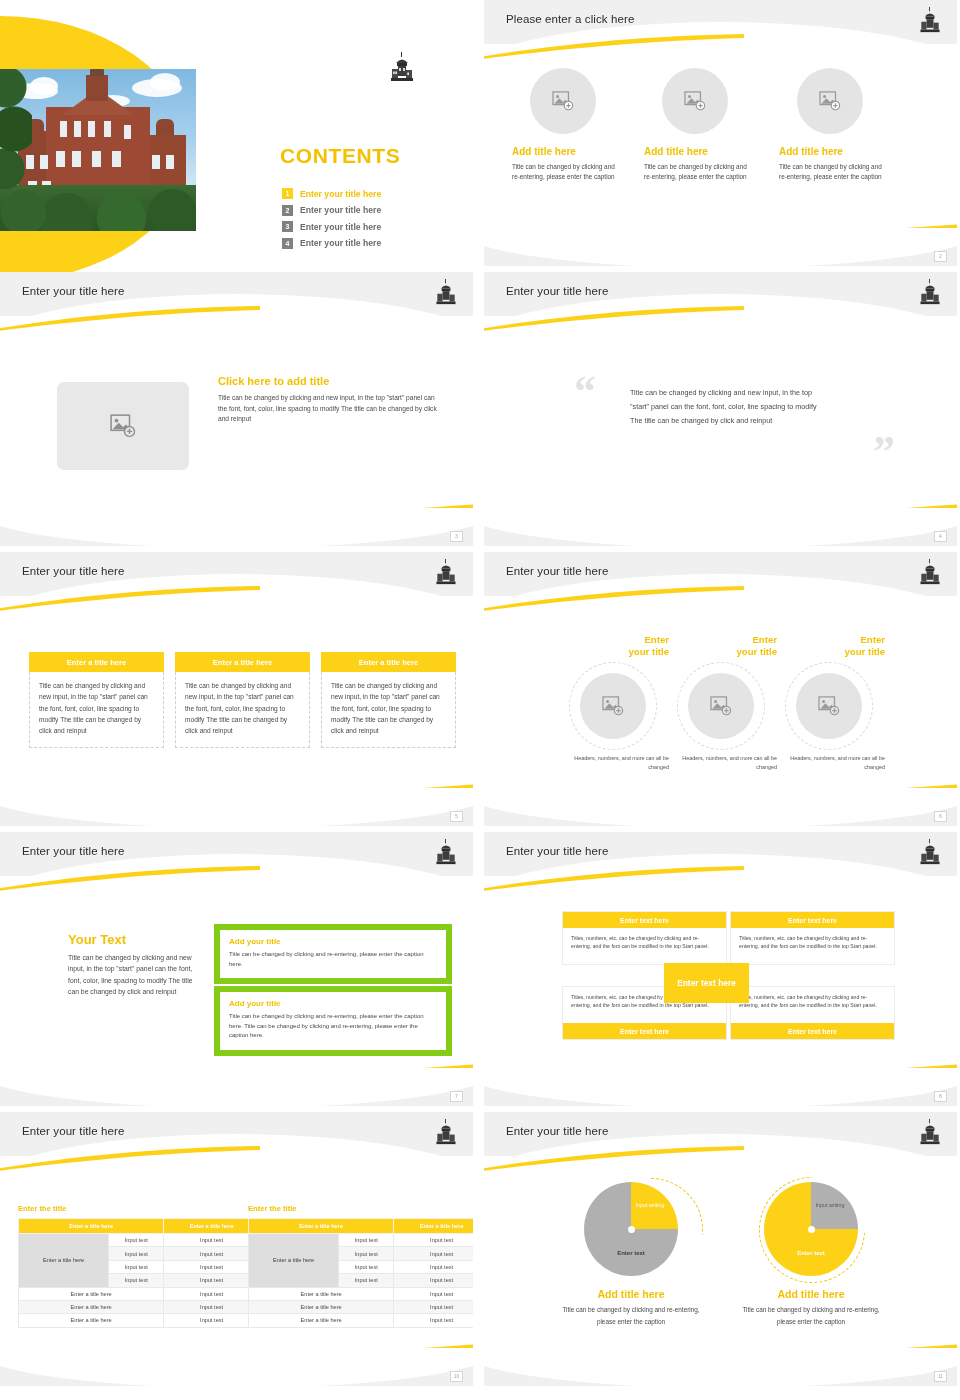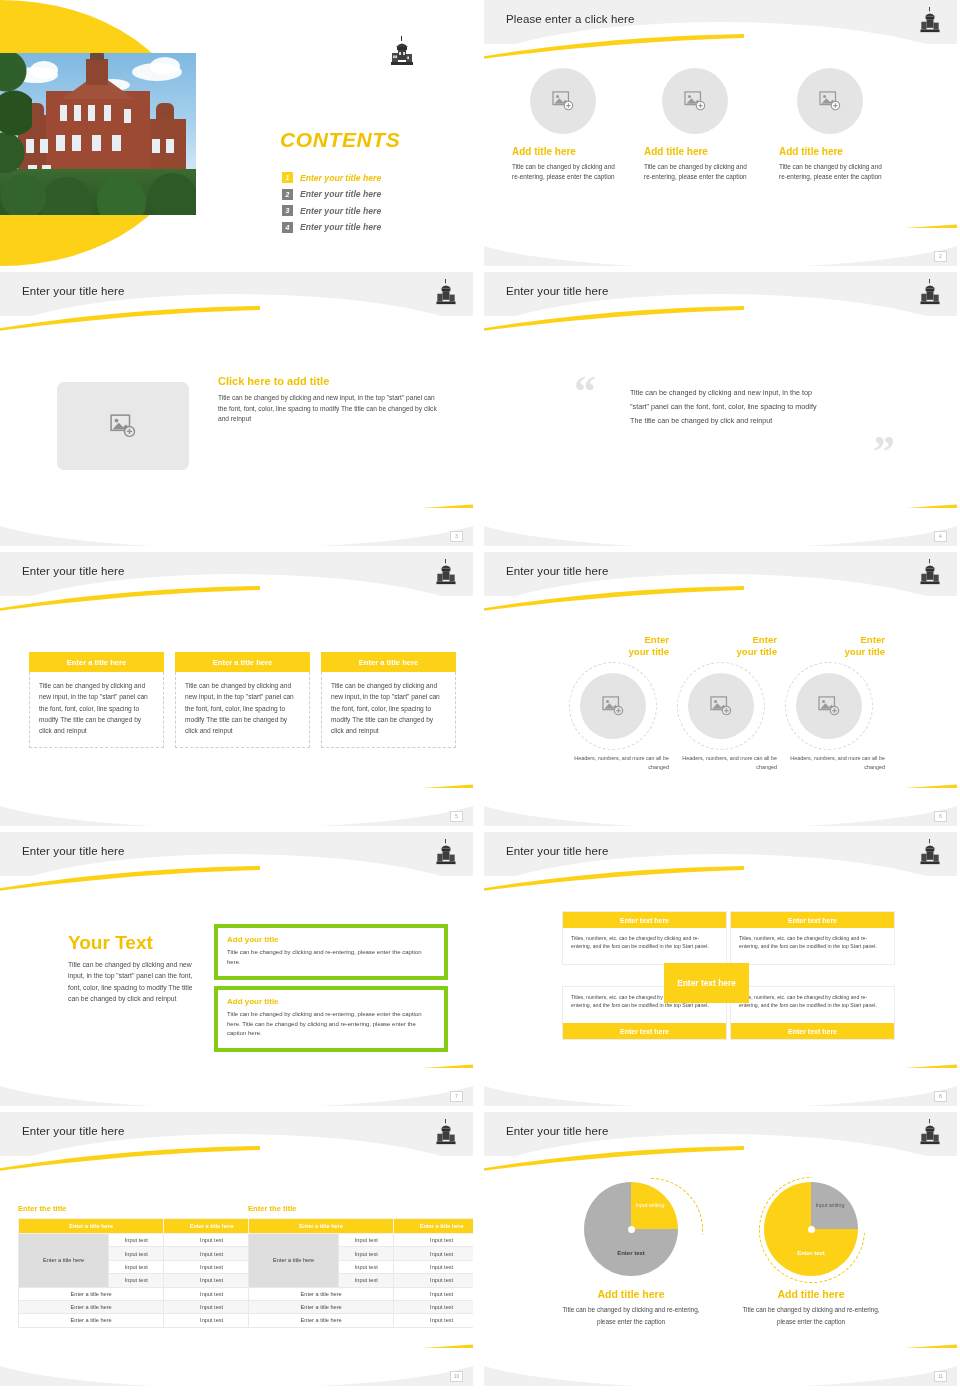--- a/index.html
+++ b/index.html
@@ -102,23 +102,23 @@
   
   .c6{position:absolute;top:82px;width:112px;text-align:right;}
   .c6-h{font-size:9.6px;font-weight:bold;color:#F2C200;line-height:1.25;}
   .c6-ring{width:86px;height:86px;border-radius:50%;border:1px dashed #d8d8d8;margin:4px auto 0;
            display:flex;align-items:center;justify-content:center;}
   .c6-inner{width:66px;height:66px;border-radius:50%;background:#e4e4e4;display:flex;align-items:center;justify-content:center;}
   .c6-cap{font-size:5.4px;color:#555;line-height:1.6;margin-top:4px;}
 
   
   .s7-left{position:absolute;left:68px;top:100px;width:130px;}
-  .s7-h{font-size:19px;font-weight:bold;color:#F2C200;}
+  .s7-h{font-size:13px;font-weight:bold;color:#F2C200;}
   .s7-p{font-size:6.8px;line-height:1.68;margin-top:5px;color:#4a4a4a;}
-  .s7-box{position:absolute;left:214px;width:208px;border:4px solid #84cc16;padding:7px 9px 9px;}
+  .s7-box{position:absolute;left:214px;width:208px;border:6px solid #84cc16;padding:7px 9px 9px;}
   .s7-box .bh{font-size:8px;font-weight:bold;color:#F2C200;margin-bottom:4px;}
   .s7-box .bp{font-size:6px;line-height:1.6;color:#4a4a4a;}
 
   
   .m8{position:absolute;width:163px;border:1px solid #ececec;background:#fff;}
   .m8 .bar{background:#FCD116;color:#fff;font-size:7px;font-weight:bold;text-align:center;padding:4.5px 0;}
   .m8 .cell{font-size:5.2px;line-height:1.55;color:#4a4a4a;padding:6px 8px 14px;}
   .m8-center{position:absolute;width:85px;height:40px;background:#FCD116;color:#fff;font-size:8.4px;
              font-weight:bold;display:flex;align-items:center;justify-content:center;z-index:5;}
 
@@ -143,21 +143,21 @@
   .pie .lblA.ongrey{color:#5a5a5a;}
   .pie-dash{position:absolute;border-radius:50%;border:1px dashed #F2C200;}
   .pie-h{font-size:10.5px;font-weight:bold;color:#F2C200;margin-top:12px;}
   .pie-p{font-size:6.4px;line-height:1.8;color:#4a4a4a;margin-top:4px;}
 </style>
 </head>
 <body>
 
 <div class="grid">
 
-  <div class="slide cover s-col-l" style="top:0;font-style:italic;">
+  <div class="slide cover s-col-l" style="top:16px;">
     <div class="cover-yellow"></div>
 
     <div class="cover-photo">
       <div class="sky"></div>
       <div class="cl1" style="left:14px;top:14px;width:44px;height:16px;"></div>
       <div class="cl1" style="left:30px;top:8px;width:28px;height:18px;"></div>
       <div class="cl1" style="left:132px;top:10px;width:50px;height:18px;"></div>
       <div class="cl1" style="left:150px;top:4px;width:30px;height:18px;"></div>
       <div class="cl1" style="left:96px;top:26px;width:34px;height:12px;"></div>
       <div class="turret" style="left:26px;top:50px;"></div>

